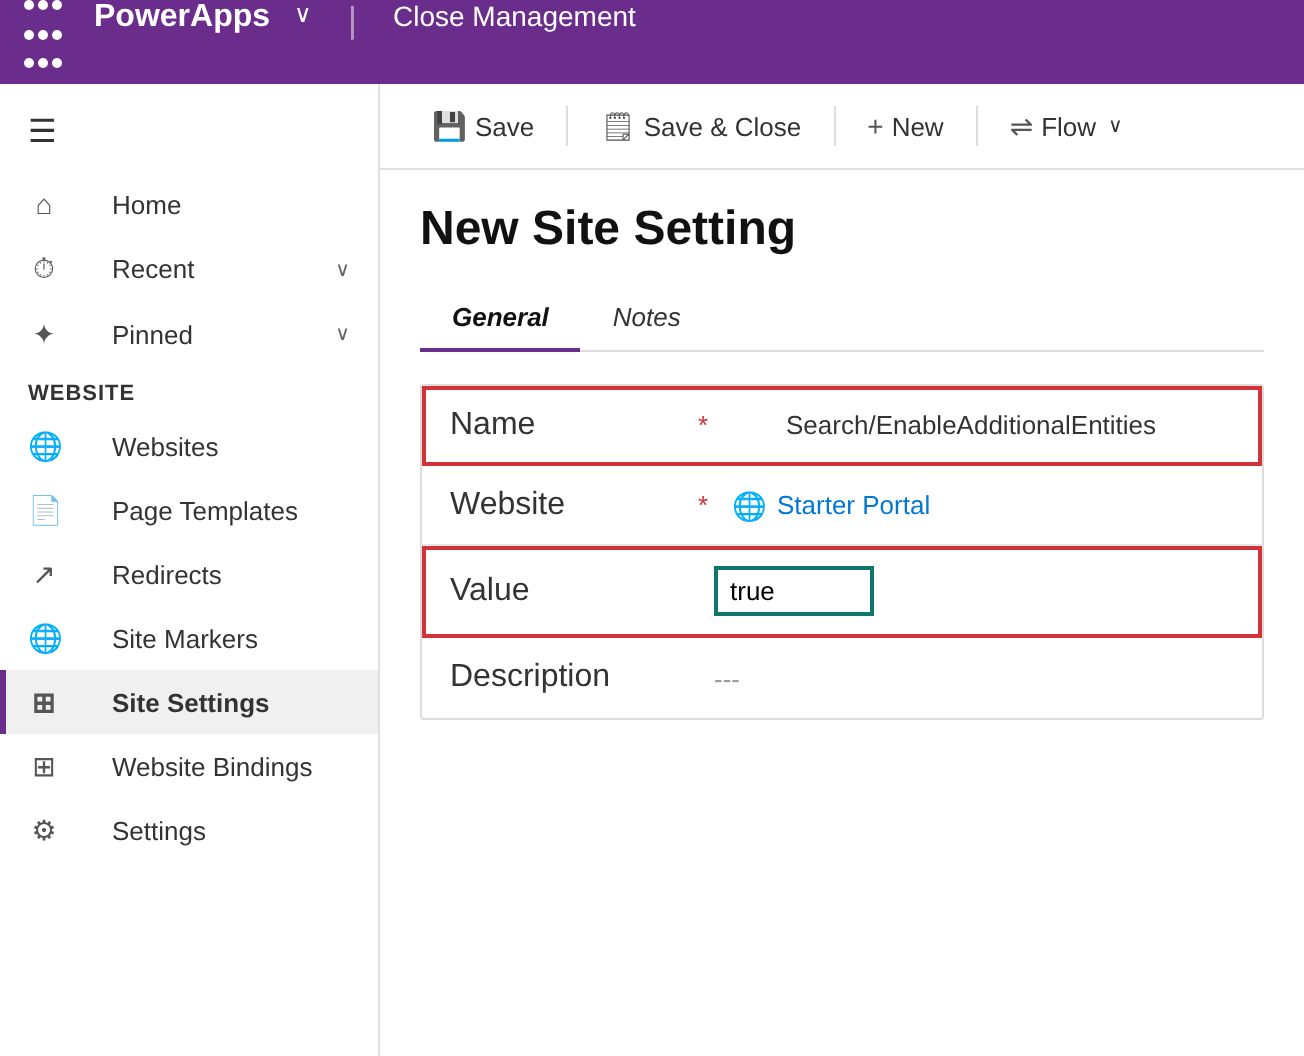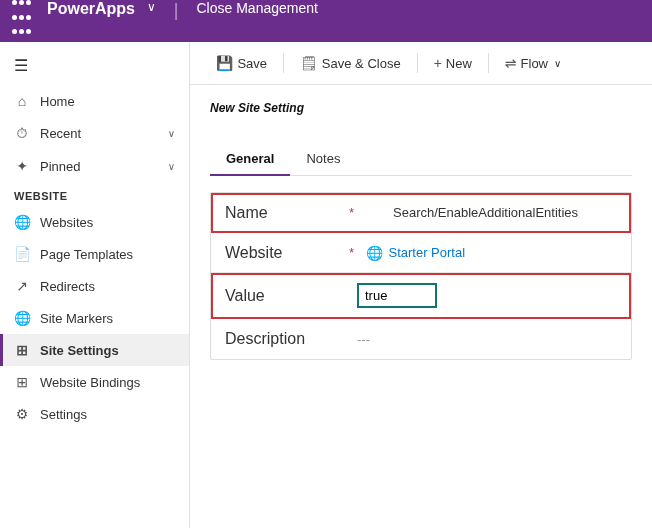--- a/index.html
+++ b/index.html
@@ -81,21 +81,21 @@
       padding-left: 11px;
       background: #f0f0f0;
       font-weight: 600;
     }
     .sidebar-item-icon {
       font-size: 14px;
       color: #555;
       width: 16px;
       text-align: center;
     }
-    .sidebar-item-label { flex: 1; }
+    .sidebar-item-label { flex: 1; margin-left: 16px; }
     .sidebar-item-chevron { font-size: 10px; color: #666; }
     .sidebar-section {
       padding: 8px 14px 4px;
       font-size: 11px;
       font-weight: 700;
       color: #333;
       text-transform: uppercase;
       letter-spacing: 0.5px;
     }
 
@@ -133,33 +133,33 @@
     .cmd-separator { width: 1px; height: 20px; background: #ddd; margin: 0 4px; }
     .cmd-new { color: #107c10; }
     .cmd-chevron { font-size: 10px; margin-left: 2px; }
 
     
     .page-content {
       padding: 16px 20px;
       flex: 1;
     }
     .page-title {
-      font-size: 12px;
+      font-size: 24px;
       font-weight: 600;
       color: #111;
-      margin-bottom: 28px;
-      font-style: italic;
+      margin-bottom: 14px;
     }
 
     
     .tabs {
       display: flex;
       gap: 0;
       border-bottom: 1px solid #ddd;
       margin-bottom: 16px;
+      font-style: italic;
     }
     .tab {
       padding: 8px 16px;
       cursor: pointer;
       font-size: 13px;
       color: #333;
       border-bottom: 2px solid transparent;
       margin-bottom: -1px;
     }
     .tab.active {

